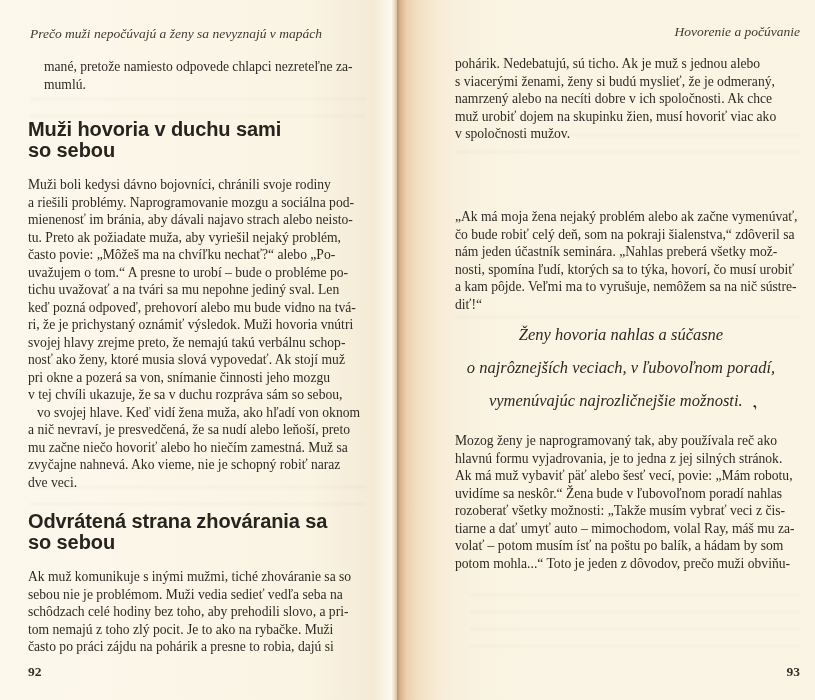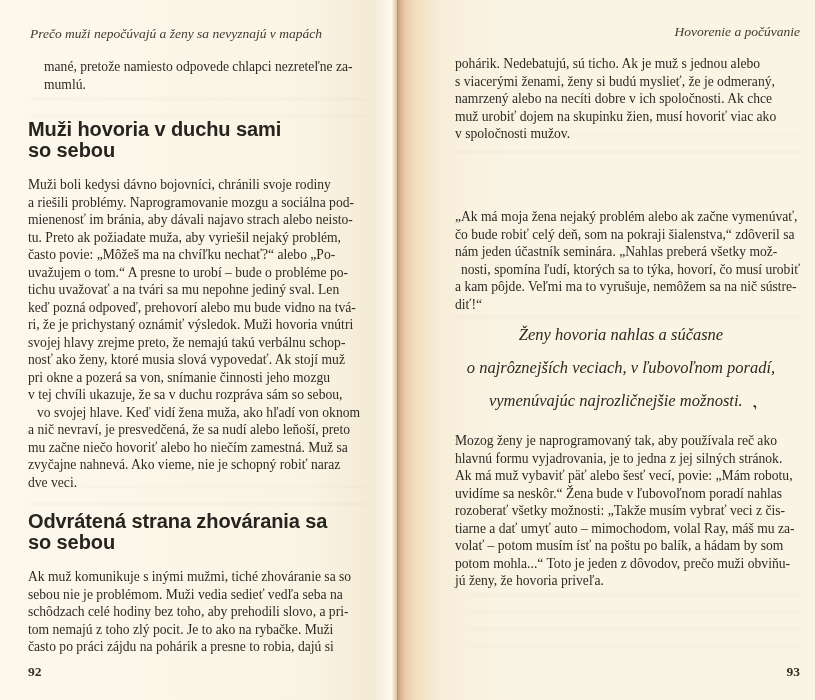--- a/index.html
+++ b/index.html
@@ -111,38 +111,37 @@
         <div class="tline" style="word-spacing: 0px;">namrzený alebo na necíti dobre v ich spoločnosti. Ak chce</div>
         <div class="tline" style="word-spacing: 0px;">muž urobiť dojem na skupinku žien, musí hovoriť viac ako</div>
         <div class="tline">v spoločnosti mužov.</div>
       </div>
 
 
     <div class="para" style="left:58px; top:208px; width:345px;">
         <div class="tline" style="word-spacing: 0px;">„Ak má moja žena nejaký problém alebo ak začne vymenúvať,</div>
         <div class="tline" style="word-spacing: 0px;">čo bude robiť celý deň, som na pokraji šialenstva,“ zdôveril sa</div>
         <div class="tline" style="word-spacing: 0px;">nám jeden účastník seminára. „Nahlas preberá všetky mož-</div>
-        <div class="tline" style="word-spacing: 0px; text-align: right;">nosti, spomína ľudí, ktorých sa to týka, hovorí, čo musí urobiť</div>
+        <div class="tline" style="word-spacing: 0px;">nosti, spomína ľudí, ktorých sa to týka, hovorí, čo musí urobiť</div>
         <div class="tline" style="word-spacing: 0px;">a kam pôjde. Veľmi ma to vyrušuje, nemôžem sa na nič sústre-</div>
         <div class="tline">diť!“</div>
       </div>
 
     <div class="quote" style="left:44px; top:325px; width:360px;">
       <div class="quote-line">Ženy hovoria nahlas a súčasne</div>
       <div class="quote-line">o najrôznejších veciach, v ľubovoľnom poradí,</div>
       <div class="quote-line"><span>vymenúvajúc najrozličnejšie možnosti.</span><span class="quote-tail">,</span></div>
     </div>
 
     <div class="para" style="left:58px; top:432px; width:345px;">
         <div class="tline" style="word-spacing: 0px;">Mozog ženy je naprogramovaný tak, aby používala reč ako</div>
         <div class="tline" style="word-spacing: 0px;">hlavnú formu vyjadrovania, je to jedna z jej silných stránok.</div>
         <div class="tline" style="word-spacing: 0px;">Ak má muž vybaviť päť alebo šesť vecí, povie: „Mám robotu,</div>
         <div class="tline" style="word-spacing: 0px;">uvidíme sa neskôr.“ Žena bude v ľubovoľnom poradí nahlas</div>
         <div class="tline" style="word-spacing: 0px;">rozoberať všetky možnosti: „Takže musím vybrať veci z čis-</div>
         <div class="tline" style="word-spacing: 0px;">tiarne a dať umyť auto – mimochodom, volal Ray, máš mu za-</div>
         <div class="tline" style="word-spacing: 0px;">volať – potom musím ísť na poštu po balík, a hádam by som</div>
         <div class="tline" style="word-spacing: 0px;">potom mohla...“ Toto je jeden z dôvodov, prečo muži obviňu-</div>
-        <div class="tline">jú ženy, že hovoria priveľa.</div>
       </div>
 
     <div class="page-number pn-right">93</div>
   </div>
 </div>
 
 </body></html>

